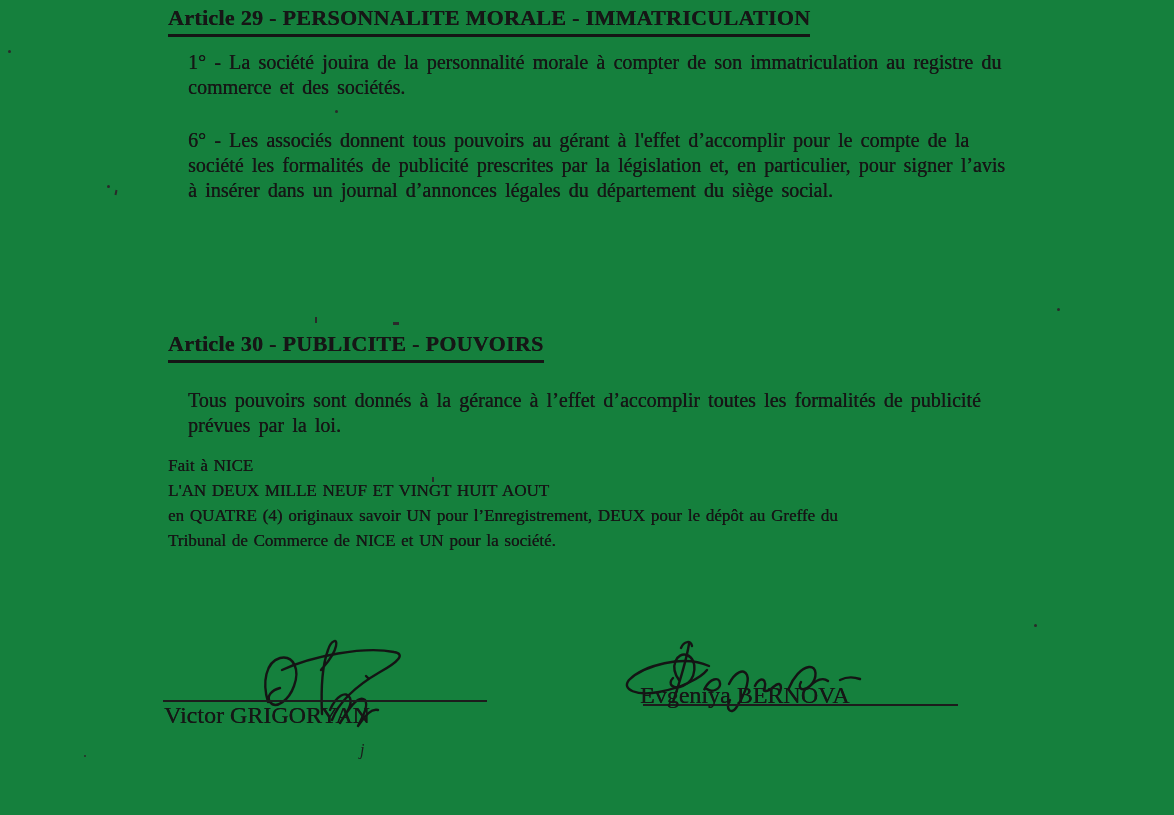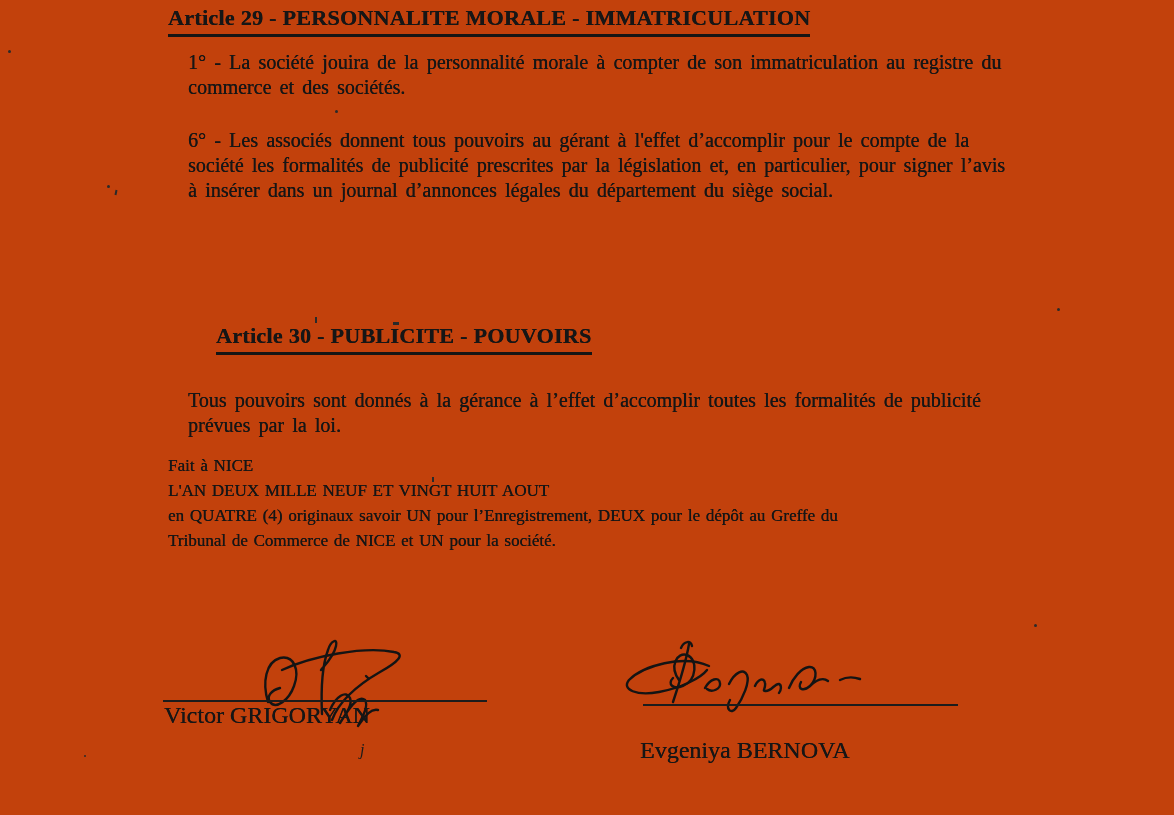--- a/index.html
+++ b/index.html
@@ -1,19 +1,19 @@
 <!DOCTYPE html>
 <html><head>
 <meta charset="utf-8">
 <style>
   html,body{margin:0;padding:0;background:#ffffff;}
   .page{
     position:relative;
     width:1174px;height:815px;
-    background:#c2410c;
+    background:#15803d;
     font-family:"Liberation Serif","DejaVu Serif",serif;
     color:#161616;
     overflow:hidden;
   }
   .abs{position:absolute;}
   .heading{
     font-size:22px;
     font-weight:bold;
     letter-spacing:.3px;
     white-space:nowrap;
@@ -63,21 +63,21 @@
   </div>
 
   <div class="abs para" style="left:168px;top:50px;">1° - La société jouira de la personnalité morale à compter de son immatriculation au registre du
 commerce et des sociétés.</div>
 
   <div class="abs para" style="left:168px;top:128px;">6° - Les associés donnent tous pouvoirs au gérant à l'effet d’accomplir pour le compte de la
 société les formalités de publicité prescrites par la législation et, en particulier, pour signer l’avis
 à insérer dans un journal d’annonces légales du département du siège social.</div>
 
 
-  <div class="abs" style="left:168px;top:323px;margin-left:48px;">
+  <div class="abs" style="left:168px;top:331px;">
     <span class="heading">Article 30 - PUBLICITE - POUVOIRS</span>
   </div>
 
   <div class="abs para" style="left:168px;top:388px;">Tous pouvoirs sont donnés à la gérance à l’effet d’accomplir toutes les formalités de publicité
 prévues par la loi.</div>
 
   <div class="abs closing" style="left:168px;top:453px;">Fait à NICE
 L'AN DEUX MILLE NEUF ET VINGT HUIT AOUT
 en QUATRE (4) originaux savoir UN pour l’Enregistrement, DEUX pour le dépôt au Greffe du
 Tribunal de Commerce de NICE et UN pour la société.</div>
@@ -98,21 +98,21 @@
     <path d="M76,8 C74,20 66,48 60,66"></path>
     <path d="M68,12 C71,5 78,4 79,10"></path>
     <path d="M92,52 C97,43 106,40 107,47 C108,53 99,57 94,53"></path>
     <path d="M116,48 C122,36 131,32 134,39 C137,46 130,62 123,72 C118,79 112,73 117,64"></path>
     <path d="M142,50 C145,43 151,41 152,47 C153,52 149,55 152,55 C158,56 162,47 166,48 C169,49 168,55 166,57"></path>
     <path d="M176,52 C180,42 188,32 196,31 C204,30 205,42 197,50 C190,56 184,53 188,46"></path>
     <path d="M197,50 C203,44 210,41 215,45"></path>
     <path d="M227,44 C233,41 241,41 247,43"></path>
   </svg>
   <div class="abs sig-line" style="left:643px;top:704px;width:315px;"></div>
-  <div class="abs sig-name" style="left:640px;top:738px;">Evgeniya BERNOVA</div>
+  <div class="abs sig-name" style="left:640px;top:683px;">Evgeniya BERNOVA</div>
 
   <div class="abs speck" style="left:8px;top:50px;width:3px;height:3px;"></div>
   <div class="abs speck" style="left:107px;top:185px;width:3px;height:3px;"></div>
   <div class="abs tick" style="left:115px;top:190px;width:2px;height:5px;transform:rotate(12deg);"></div>
   <div class="abs speck" style="left:335px;top:110px;width:3px;height:3px;"></div>
   <div class="abs tick" style="left:315px;top:317px;width:2px;height:6px;"></div>
   <div class="abs tick" style="left:393px;top:322px;width:6px;height:3px;"></div>
   <div class="abs tick" style="left:432px;top:477px;width:2px;height:5px;"></div>
   <div class="abs speck" style="left:1057px;top:308px;width:3px;height:3px;"></div>
   <div class="abs speck" style="left:1034px;top:624px;width:3px;height:3px;"></div>

